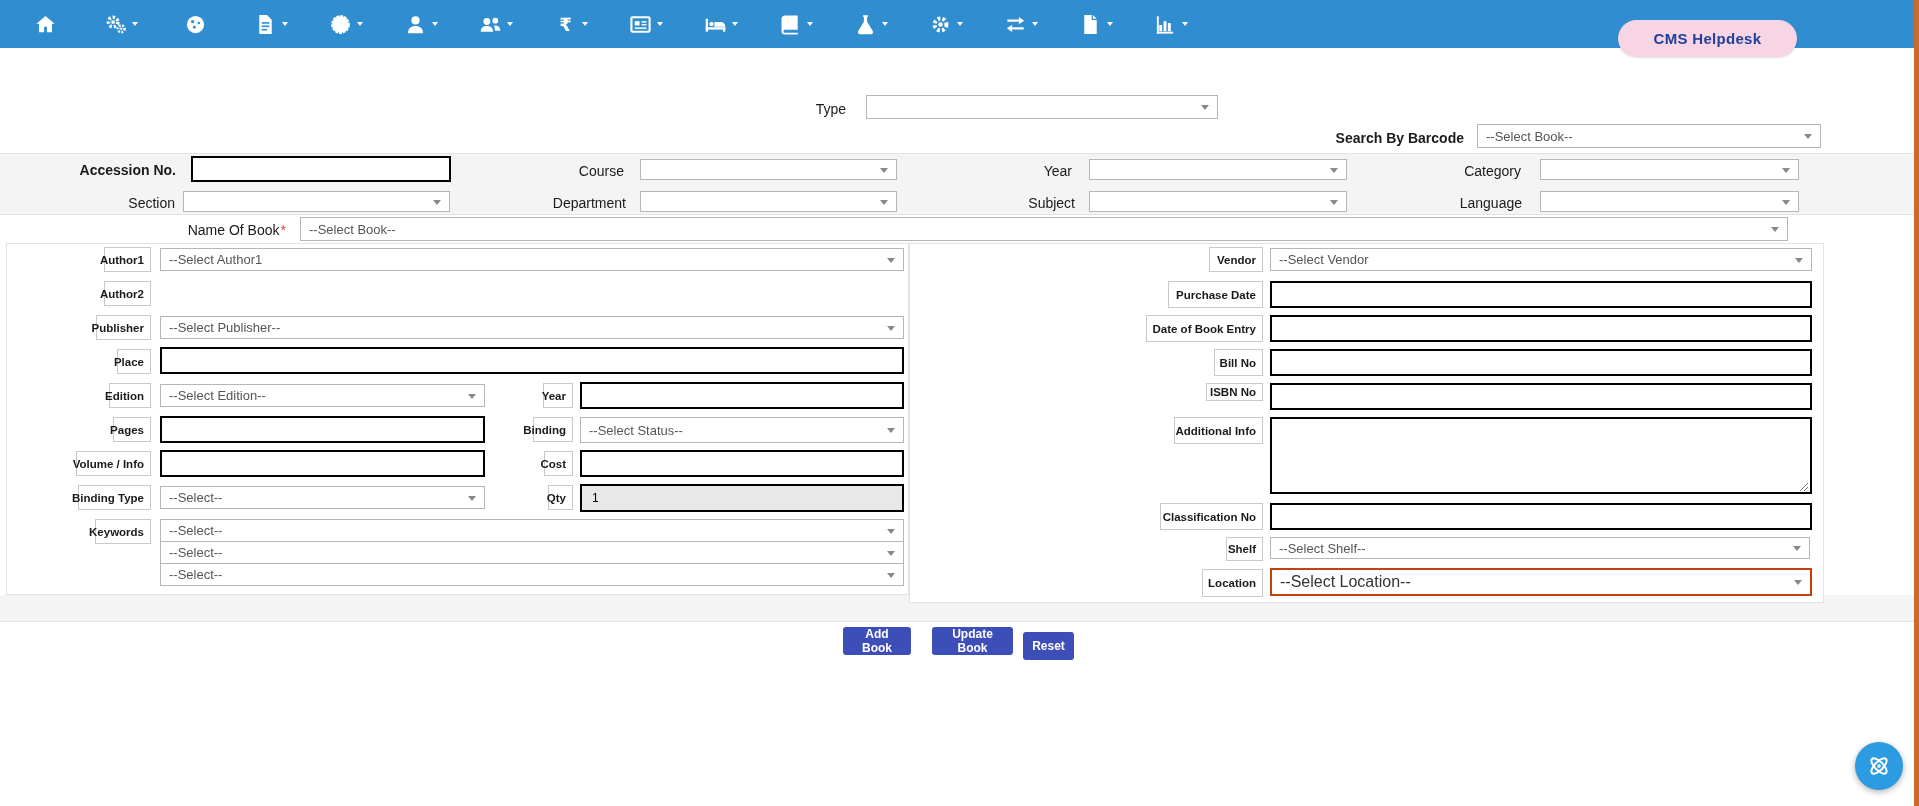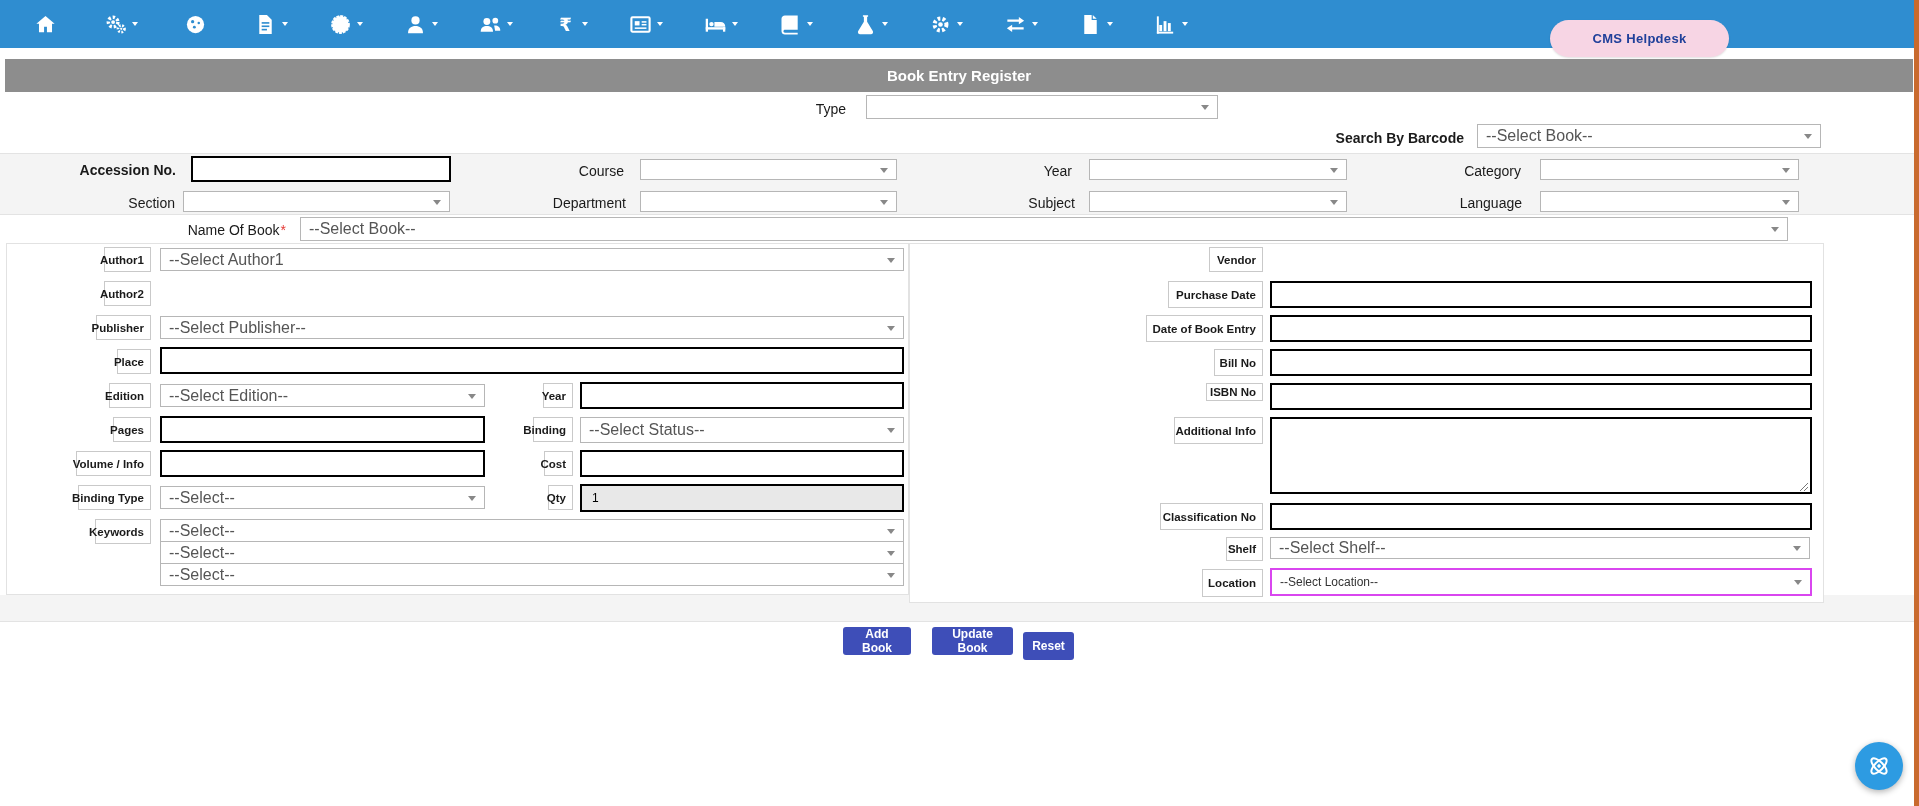--- a/index.html
+++ b/index.html
@@ -11,39 +11,39 @@
   body{font-family:"Liberation Sans",sans-serif;color:#1a1a1a}
   .page{position:relative;width:1919px;height:806px;overflow:hidden;background:#fff}
 
   
   .navbar{position:absolute;left:0;top:0;width:1919px;height:48px;background:var(--navbar);display:flex;align-items:center;padding-left:8px}
   .nav-item{width:75px;height:48px;display:flex;align-items:center;justify-content:center;cursor:pointer}
   .nav-ic{display:flex}
   .nav-ic svg{width:23px;height:23px;fill:#fff}
   .nav-caret{width:0;height:0;border-left:3.5px solid transparent;border-right:3.5px solid transparent;border-top:4px solid #fff;margin-left:5px}
 
-  .helpdesk-pill{position:absolute;left:1550px;top:20px;width:179px;height:37px;border-radius:18.5px;
-    background:var(--badge-bg);color:var(--badge-text);font-weight:bold;font-size:13px;
+  .helpdesk-pill{position:absolute;left:1618px;top:20px;width:179px;height:37px;border-radius:18.5px;
+    background:var(--badge-bg);color:var(--badge-text);font-weight:bold;font-size:15px;
     display:flex;align-items:center;justify-content:center;letter-spacing:.3px;box-shadow:0 1px 2px rgba(0,0,0,.12);cursor:pointer}
 
   .title-bar{position:absolute;left:5px;top:59px;width:1908px;height:33px;background:var(--header-bar);
     color:#fff;font-weight:bold;font-size:15px;display:flex;align-items:center;justify-content:center}
 
   
   .lbl{position:absolute;font-size:14px;color:#1a1a1a;text-align:right;white-space:nowrap}
   .lbl.b{font-weight:bold}
   .lblbox{position:absolute;border:1px solid #c9c9c9;background:#fff;display:flex;align-items:center;justify-content:flex-end;
     padding:0 6px;font-size:11.5px;font-weight:bold;color:#1a1a1a;white-space:nowrap}
 
   
   .sel{position:absolute;background:#fff;border:1px solid #b6b6b6;display:flex;align-items:center;
-    padding:0 22px 0 8px;font-size:16px;color:#555;cursor:pointer;overflow:hidden;white-space:nowrap}
+    padding:0 22px 0 8px;font-size:13px;color:#555;cursor:pointer;overflow:hidden;white-space:nowrap}
   .sel:after{content:"";position:absolute;right:8px;top:50%;margin-top:-2px;
     border-left:4px solid transparent;border-right:4px solid transparent;border-top:5px solid #888}
-  .sel.dark{border:2px solid #d946ef;color:#333;font-size:12px}
+  .sel.dark{border:2px solid #c2410c;color:#333;font-size:16px}
 
   
   .binput{position:absolute;border:2px solid #000;background:#fff;font-family:"Liberation Sans",sans-serif;
     font-size:12px;padding:0 6px;outline:none}
   textarea.binput{resize:none;padding:4px 6px}
   .binput.readonly{background:#e8e8e8;padding-left:10px}
 
   .band{position:absolute;left:0;width:1919px;background:#f4f4f4;border-top:1px solid #e3e3e3;border-bottom:1px solid #e3e3e3}
   .panel{position:absolute;background:#fff;border:1px solid #e2e2e2}
 
@@ -218,23 +218,20 @@
             <rect x="3" y="19.5" width="17" height="2"></rect>
             <rect x="3" y="3.5" width="2" height="18"></rect>
           </svg>
         </span>
         <span class="nav-caret"></span>
       </div>
     </div>
 
   <div class="helpdesk-pill">CMS Helpdesk</div>
 
-  <div class="title-bar">
-    <span>Book Entry Register</span>
-  </div>
 
   <div class="lbl" style="left:700px;top:101px;width:146px">Type</div>
   <div class="sel" style="left:866px;top:95px;width:352px;height:24px">
     <span></span>
   </div>
 
   <div class="lbl b" style="left:1280px;top:130px;width:184px">Search By Barcode</div>
   <div class="sel" style="left:1477px;top:124px;width:344px;height:24px">
     <span>--Select Book--</span>
   </div>
@@ -337,20 +334,23 @@
     <span>--Select--</span>
   </div>
   <div class="sel" style="left:160px;top:541px;width:744px;height:23px">
     <span>--Select--</span>
   </div>
   <div class="sel" style="left:160px;top:563px;width:744px;height:23px">
     <span>--Select--</span>
   </div>
 
   <div class="lblbox" style="left:1209px;top:247px;width:54px;height:25px">Vendor</div>
+  <div class="sel" style="left:1270px;top:248px;width:542px;height:23px">
+    <span>--Select Vendor</span>
+  </div>
 
   <div class="lblbox" style="left:1168px;top:281px;width:95px;height:27px">Purchase Date</div>
   <input class="binput" style="left: 1270px; top: 281px; width: 542px; height: 27px;">
 
   <div class="lblbox" style="left:1146px;top:315px;width:117px;height:27px">Date of Book Entry</div>
   <input class="binput" style="left: 1270px; top: 315px; width: 542px; height: 27px;">
 
   <div class="lblbox" style="left:1214px;top:349px;width:49px;height:27px">Bill No</div>
   <input class="binput" style="left: 1270px; top: 349px; width: 542px; height: 27px;">
 

